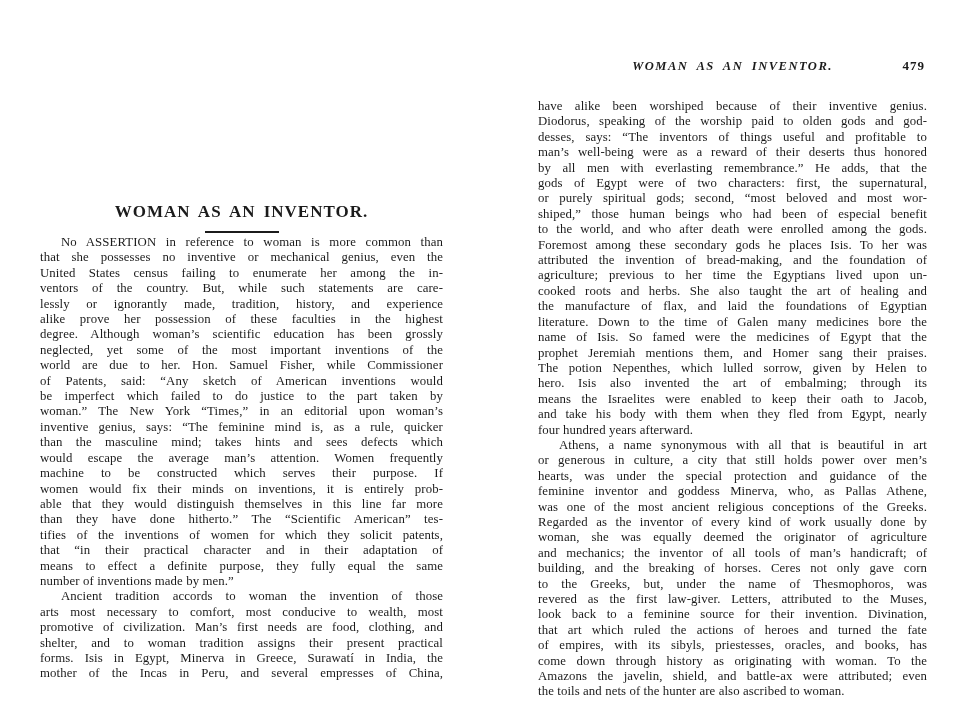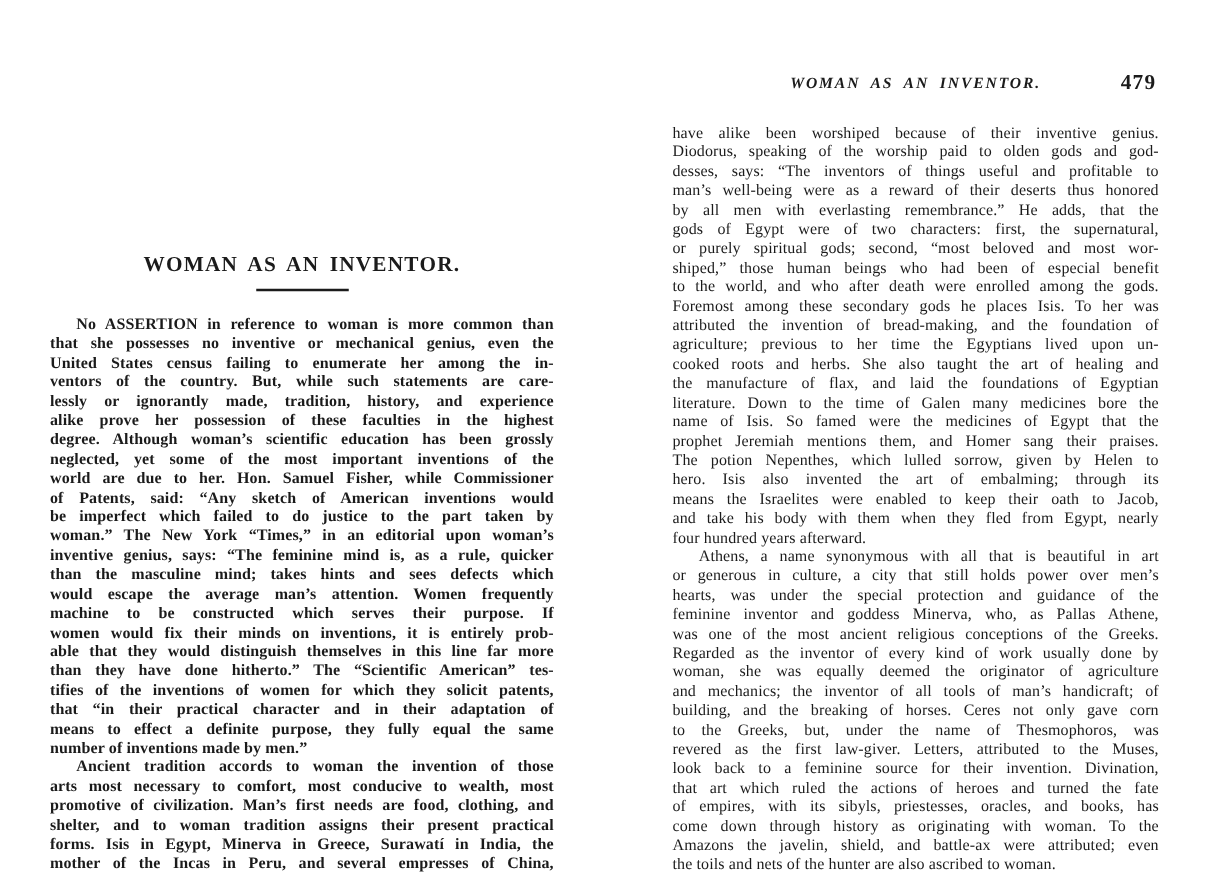--- a/index.html
+++ b/index.html
@@ -37,43 +37,42 @@
     letter-spacing: 1px;
     word-spacing: 3px;
   }
   .title-rule {
     width: 74px;
     height: 2px;
     background: #1b1b1b;
     margin: 9px auto 0 auto;
   }
   .page-left .page-body {
-    margin-top: 19px;
-    font-weight: bold;
+    margin-top: 2px;
   }
   .running-header-row {
     position: relative;
     margin-top: 42px;
     height: 16px;
   }
   .running-header {
     display: block;
     text-align: center;
     font-style: italic;
     font-weight: bold;
     font-size: 12.5px;
     line-height: 16px;
     letter-spacing: 1.5px;
     word-spacing: 4px;
   }
   .page-number {
     position: absolute;
     top: 0;
     right: 2px;
-    font-size: 17px;
+    font-size: 13px;
     line-height: 16px;
     font-weight: bold;
     letter-spacing: 1px;
   }
   .page-right .page-body {
     margin-top: 25px;
   }
   .paragraph {
     margin: 0;
   }

